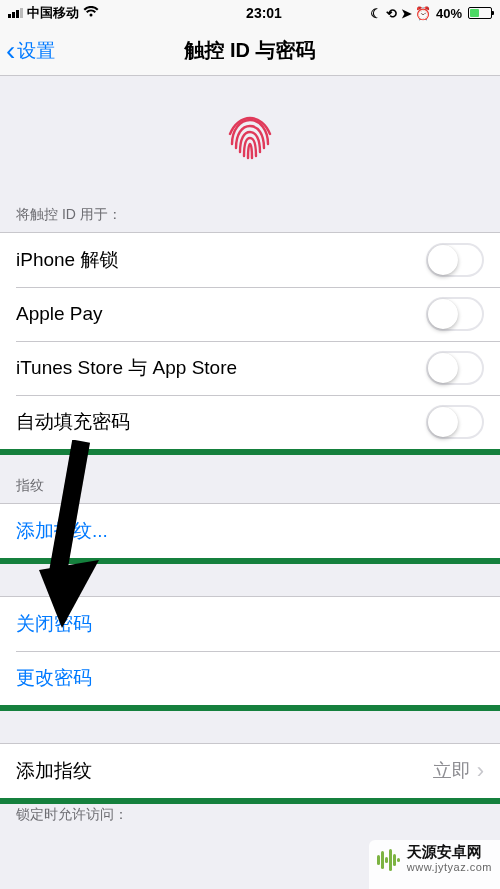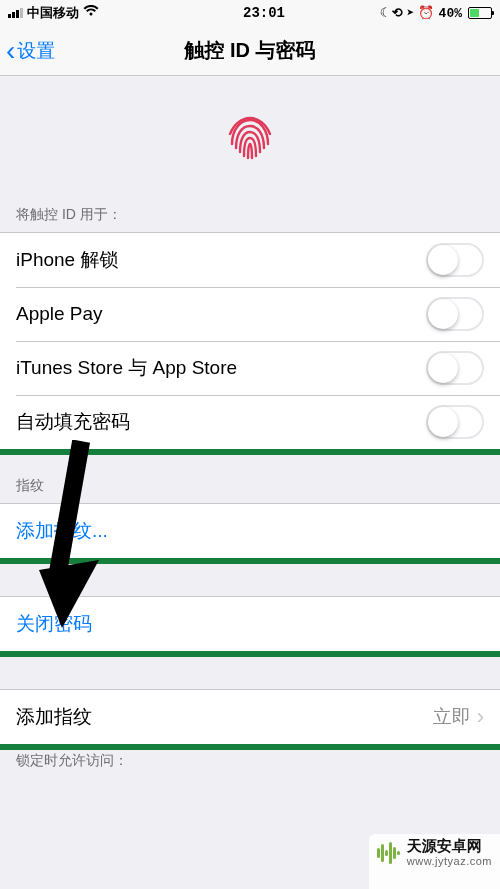--- a/index.html
+++ b/index.html
@@ -13,21 +13,20 @@
     
     .status-bar {
       height: 26px;
       background: #f8f8f8;
       display: flex;
       align-items: center;
       justify-content: space-between;
       padding: 0 8px;
       font-size: 13px;
       font-weight: 600;
-      font-family: Liberation Mono, monospace;
     }
     .status-left, .status-right { display: flex; align-items: center; gap: 4px; }
     .status-center { position: absolute; left: 0; right: 0; text-align: center; font-size: 14px; font-weight: 700; pointer-events: none; padding-left: 28px; }
     .signal-bars { display: inline-flex; align-items: flex-end; gap: 1px; }
     .signal-bars span { width: 3px; background: #000; display: inline-block; }
     .signal-bars span:nth-child(1){height:4px}
     .signal-bars span:nth-child(2){height:6px}
     .signal-bars span:nth-child(3){height:8px}
     .signal-bars span:nth-child(4){height:10px;background:#bbb}
     .battery {
@@ -82,23 +81,23 @@
       box-shadow: 0 2px 4px rgba(0,0,0,0.25), 0 0 1px rgba(0,0,0,0.1);
     }
     .gap { height: 32px; }
     
     .arrow-annot {
       position: absolute; left: 34px; top: 440px; pointer-events: none;
     }
     
     .watermark {
       position: absolute; right: 0; bottom: 0;
-      display: flex; align-items: center;
+      display: flex; align-items: flex-end;
       background: rgba(255,255,255,0.85);
-      padding: 4px 8px 22px 6px;
+      padding: 4px 8px 16px 6px;
       border-top-left-radius: 6px;
     }
     .wm-icon { width: 26px; height: 26px; margin-right: 6px; }
     .wm-text { display: flex; flex-direction: column; line-height: 1.1; }
     .wm-title { font-size: 15px; font-weight: 600; color: #111; }
     .wm-url { font-size: 11px; color: #666; letter-spacing: 0.5px;}
   </style>
 </head>
 <body>
 
@@ -188,20 +187,23 @@
   <div class="row link">
     <span>添加指纹...</span>
   </div>
 </div>
 
 <div class="gap"></div>
 
 <div class="list">
   <div class="row link">
     <span>关闭密码</span>
+  </div>
+  <div class="row link">
+    <span>更改密码</span>
   </div>
 </div>
 
 <div class="gap"></div>
 
 <div class="list">
   <div class="row">
     <span>添加指纹</span>
     <span class="value">立即</span>
     <span class="disclosure">›</span>

